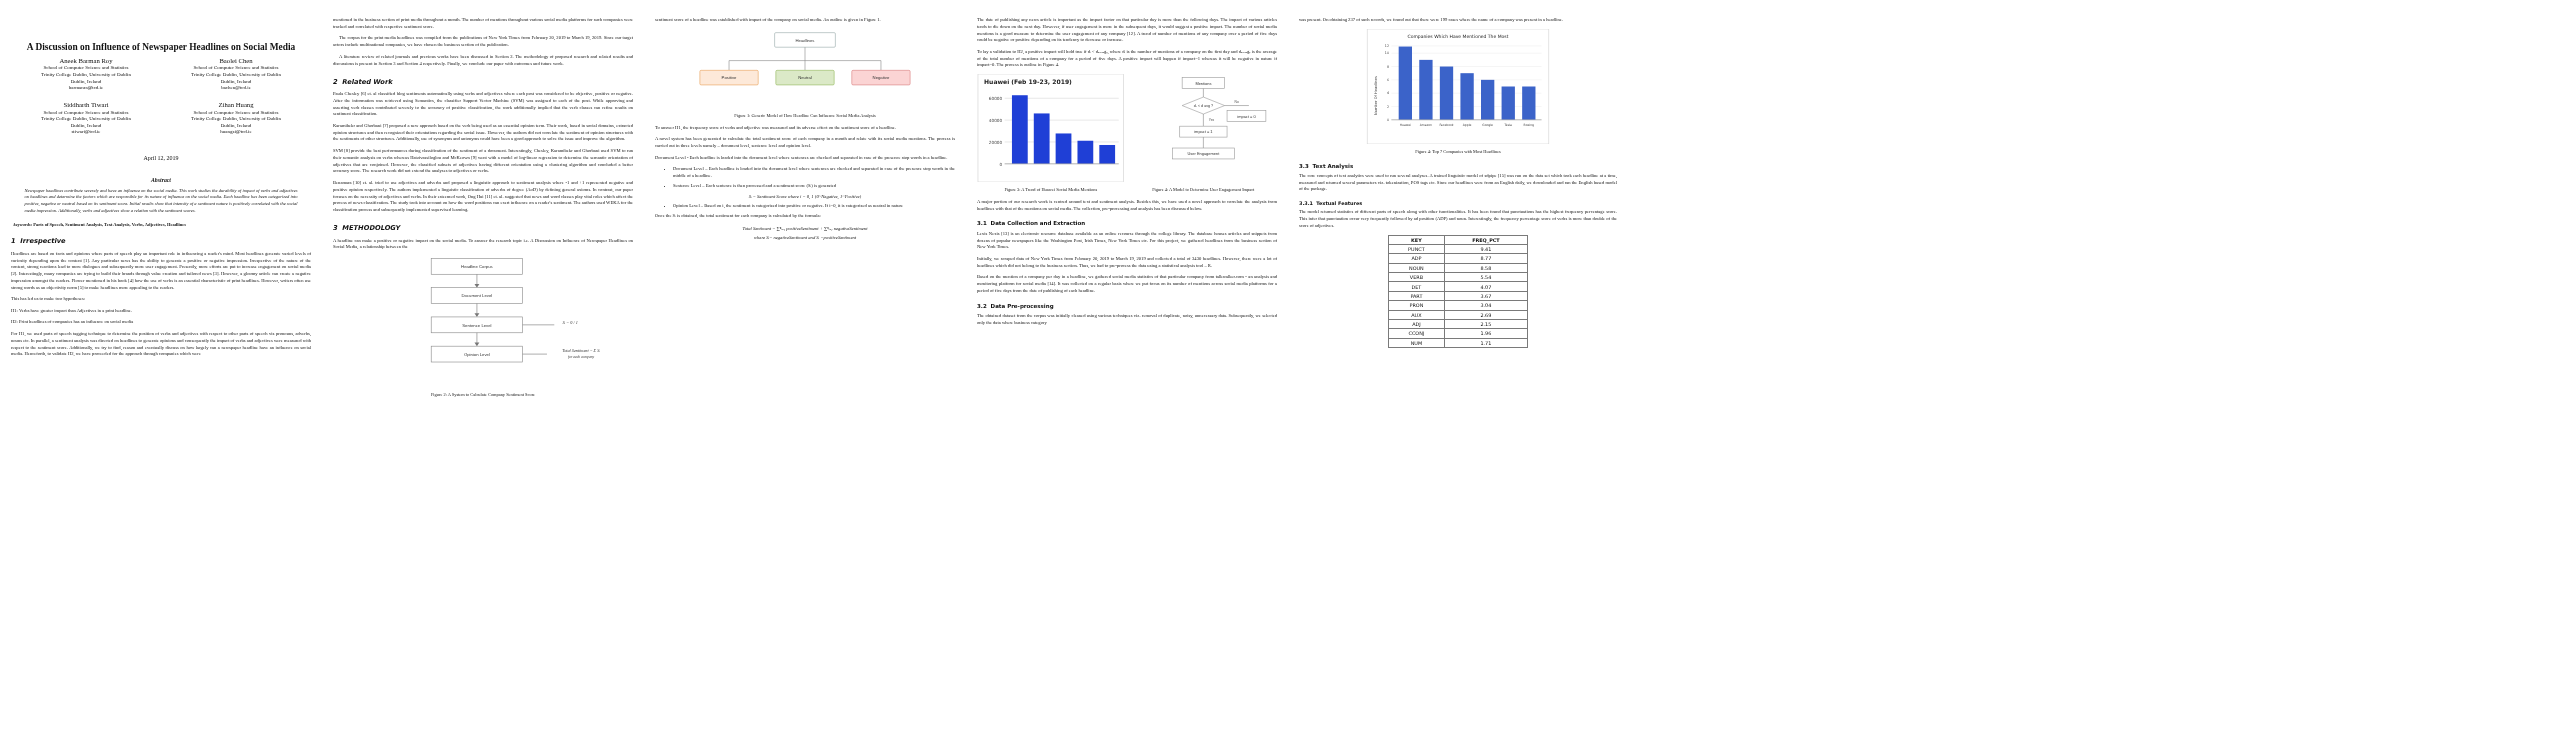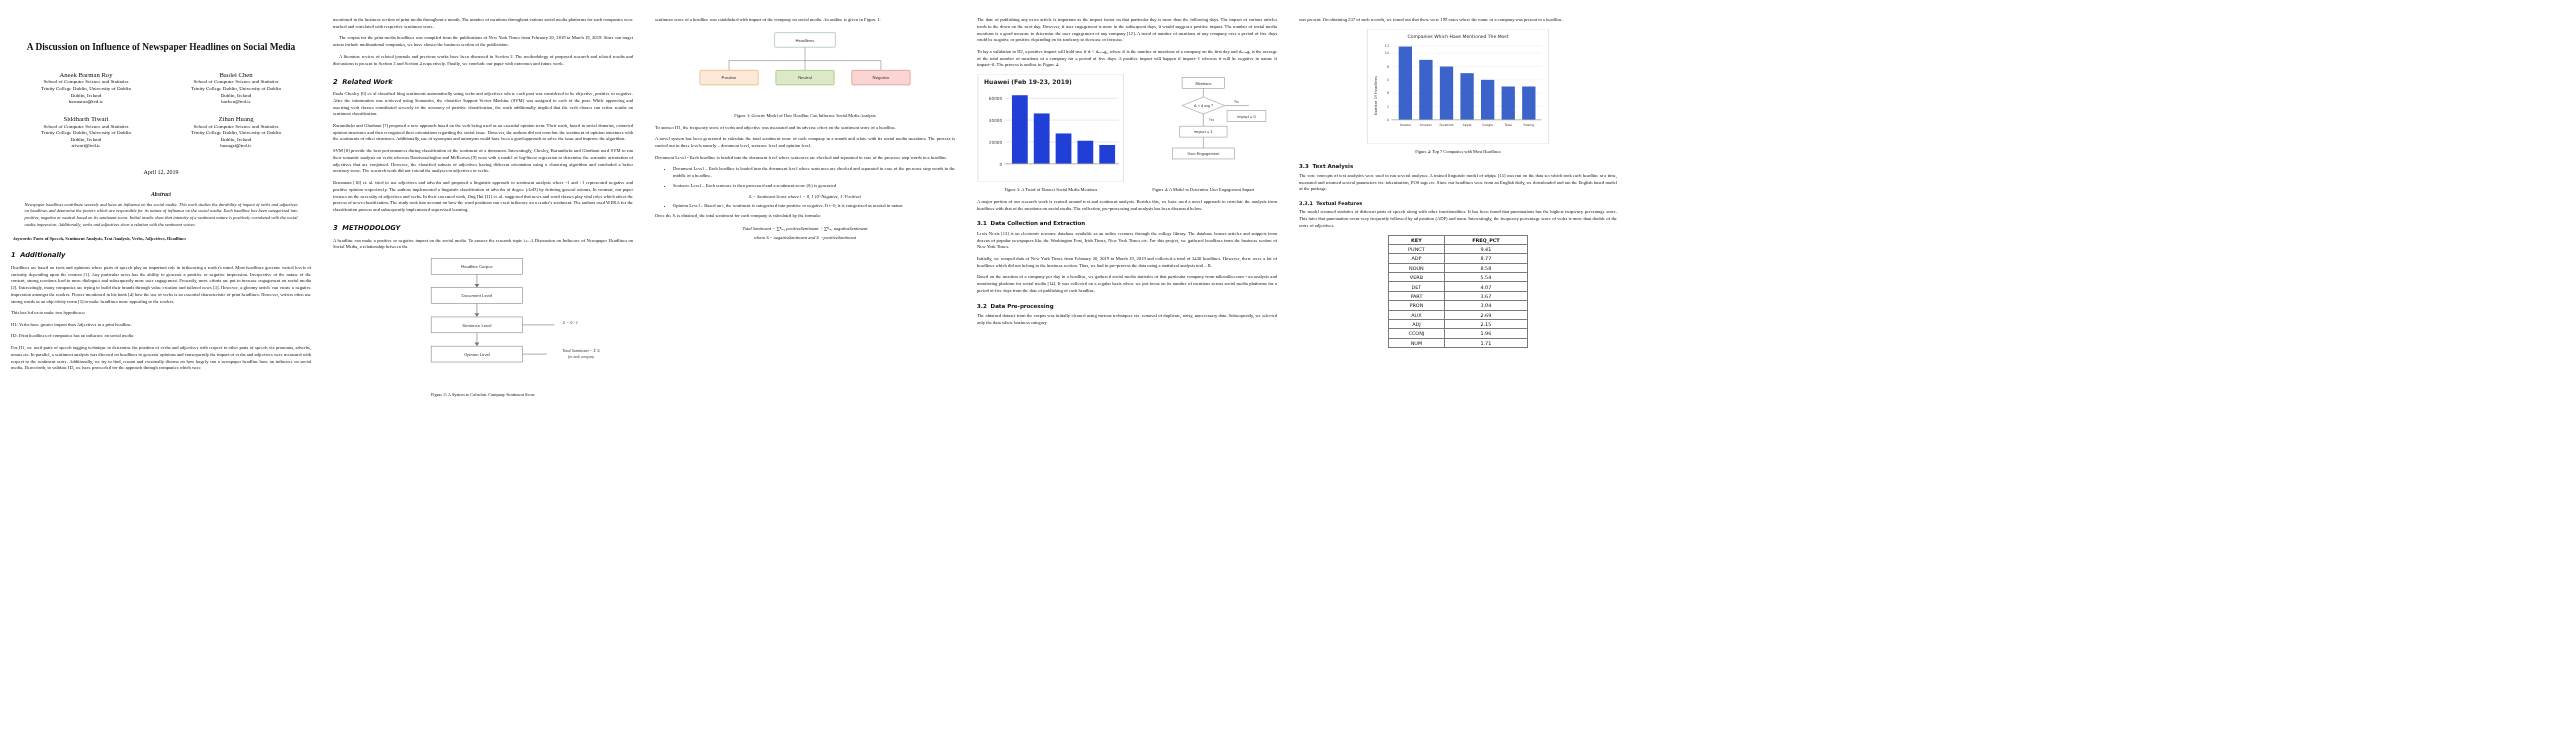--- a/index.html
+++ b/index.html
@@ -1,20 +1,20 @@
 <!DOCTYPE html>
 <html style="font-size:9.7px"><head>
 <meta charset="utf-8">
 <style>
   html,body{margin:0;padding:0;background:#ffffff;}
   body{width:2576px;height:729px;font-family:"Liberation Serif",serif;color:#111;overflow:hidden;}
   .page{position:relative;width:2576px;height:729px;display:flex;gap:0;padding:0;box-sizing:border-box;}
   .col{width:322px;padding:17px 11px 6px 11px;box-sizing:border-box;}
   .col.wide{width:340px;}
-  h1.title{font-family:"Liberation Serif",serif;font-weight:bold;font-size:9.4px;text-align:center;margin:24px 0 18px 0;line-height:1.3;}
+  h1.title{font-family:"Liberation Serif",serif;font-weight:bold;font-size:9.4px;text-align:center;margin:24px 0 4px 0;line-height:1.3;}
   .authors{display:flex;flex-wrap:wrap;}
   .author{width:50%;text-align:center;margin-bottom:9.7px;}
   .author .name{font-size:6.7px;margin-bottom:1.2px;}
   .author .aff{font-size:5px;line-height:1.32;}
   .author .mail{font-size:5px;line-height:1.32;}
   .date{text-align:center;font-size:6px;margin:9.7px 0 16px 0;}
   .abs-head{text-align:center;font-style:italic;font-weight:bold;font-size:5.8px;margin-bottom:4.3px;}
   .abstract{font-style:italic;font-size:4.5px;line-height:1.5;text-align:justify;padding:0 13.4px;}
   .keywords{font-size:4.5px;font-weight:bold;margin:7.3px 0 0 0;padding:0 2.4px;}
   .keywords i{font-style:italic;}
@@ -73,21 +73,21 @@
       </div>
     </div>
 
     <div class="date">April 12, 2019</div>
 
     <div class="abs-head">Abstract</div>
     <div class="abstract">Newspaper headlines contribute severely and have an influence on the social media. This work studies the durability of impact of verbs and adjectives on headlines and determine the factors which are responsible for its nature of influence on the social media. Each headline has been categorized into positive, negative or neutral based on its sentiment score. Initial results show that intensity of a sentiment nature is positively correlated with the social media impression. Additionally, verbs and adjectives show a relation with the sentiment scores.</div>
 
     <div class="keywords"><i>keywords</i>: <span>Parts of Speech, Sentiment Analysis, Text Analysis, Verbs, Adjectives, Headlines</span></div>
 
-    <h2 class="sec"><span>1</span>&nbsp;&nbsp;<span>Additionally</span></h2>
+    <h2 class="sec"><span>1</span>&nbsp;&nbsp;<span>Irrespective</span></h2>
 
     <p class="body">Headlines are based on facts and opinions where parts of speech play an important role in influencing a reader's mind. Most headlines generate varied levels of curiosity depending upon the content [1]. Any particular news has the ability to generate a positive or negative impression. Irrespective of the nature of the content, strong reactions lead to more dialogues and subsequently more user engagement. Presently, more efforts are put to increase engagement on social media [2]. Interestingly, many companies are trying to build their brands through value creation and tailored news [3]. However, a gloomy article can create a negative impression amongst the readers. Flower mentioned in his book [4] how the use of verbs is an essential characteristic of print headlines. However, writers often use strong words as an objectivity norm [5] to make headlines more appealing to the readers.</p>
     <p class="body">This has led us to make two hypotheses:</p>
     <p class="body">H1: Verbs have greater impact than Adjectives in a print headline.</p>
     <p class="body">H2: Print headlines of companies has an influence on social media</p>
     <p class="body">For H1, we used parts of speech tagging technique to determine the position of verbs and adjectives with respect to other parts of speech viz pronouns, adverbs, nouns etc. In parallel, a sentiment analysis was directed on headlines to generate opinions and consequently the impact of verbs and adjectives were measured with respect to the sentiment score. Additionally, we try to find, reason and eventually discuss on how largely can a newspaper headline have an influence on social media. Henceforth, to validate H2, we have proceeded for the approach through companies which were</p>
   </div>
 
   <div class="col">
     <p class="body">mentioned in the business section of print media throughout a month. The number of mentions throughout various social media platforms for such companies were tracked and correlated with respective sentiment score.</p>

